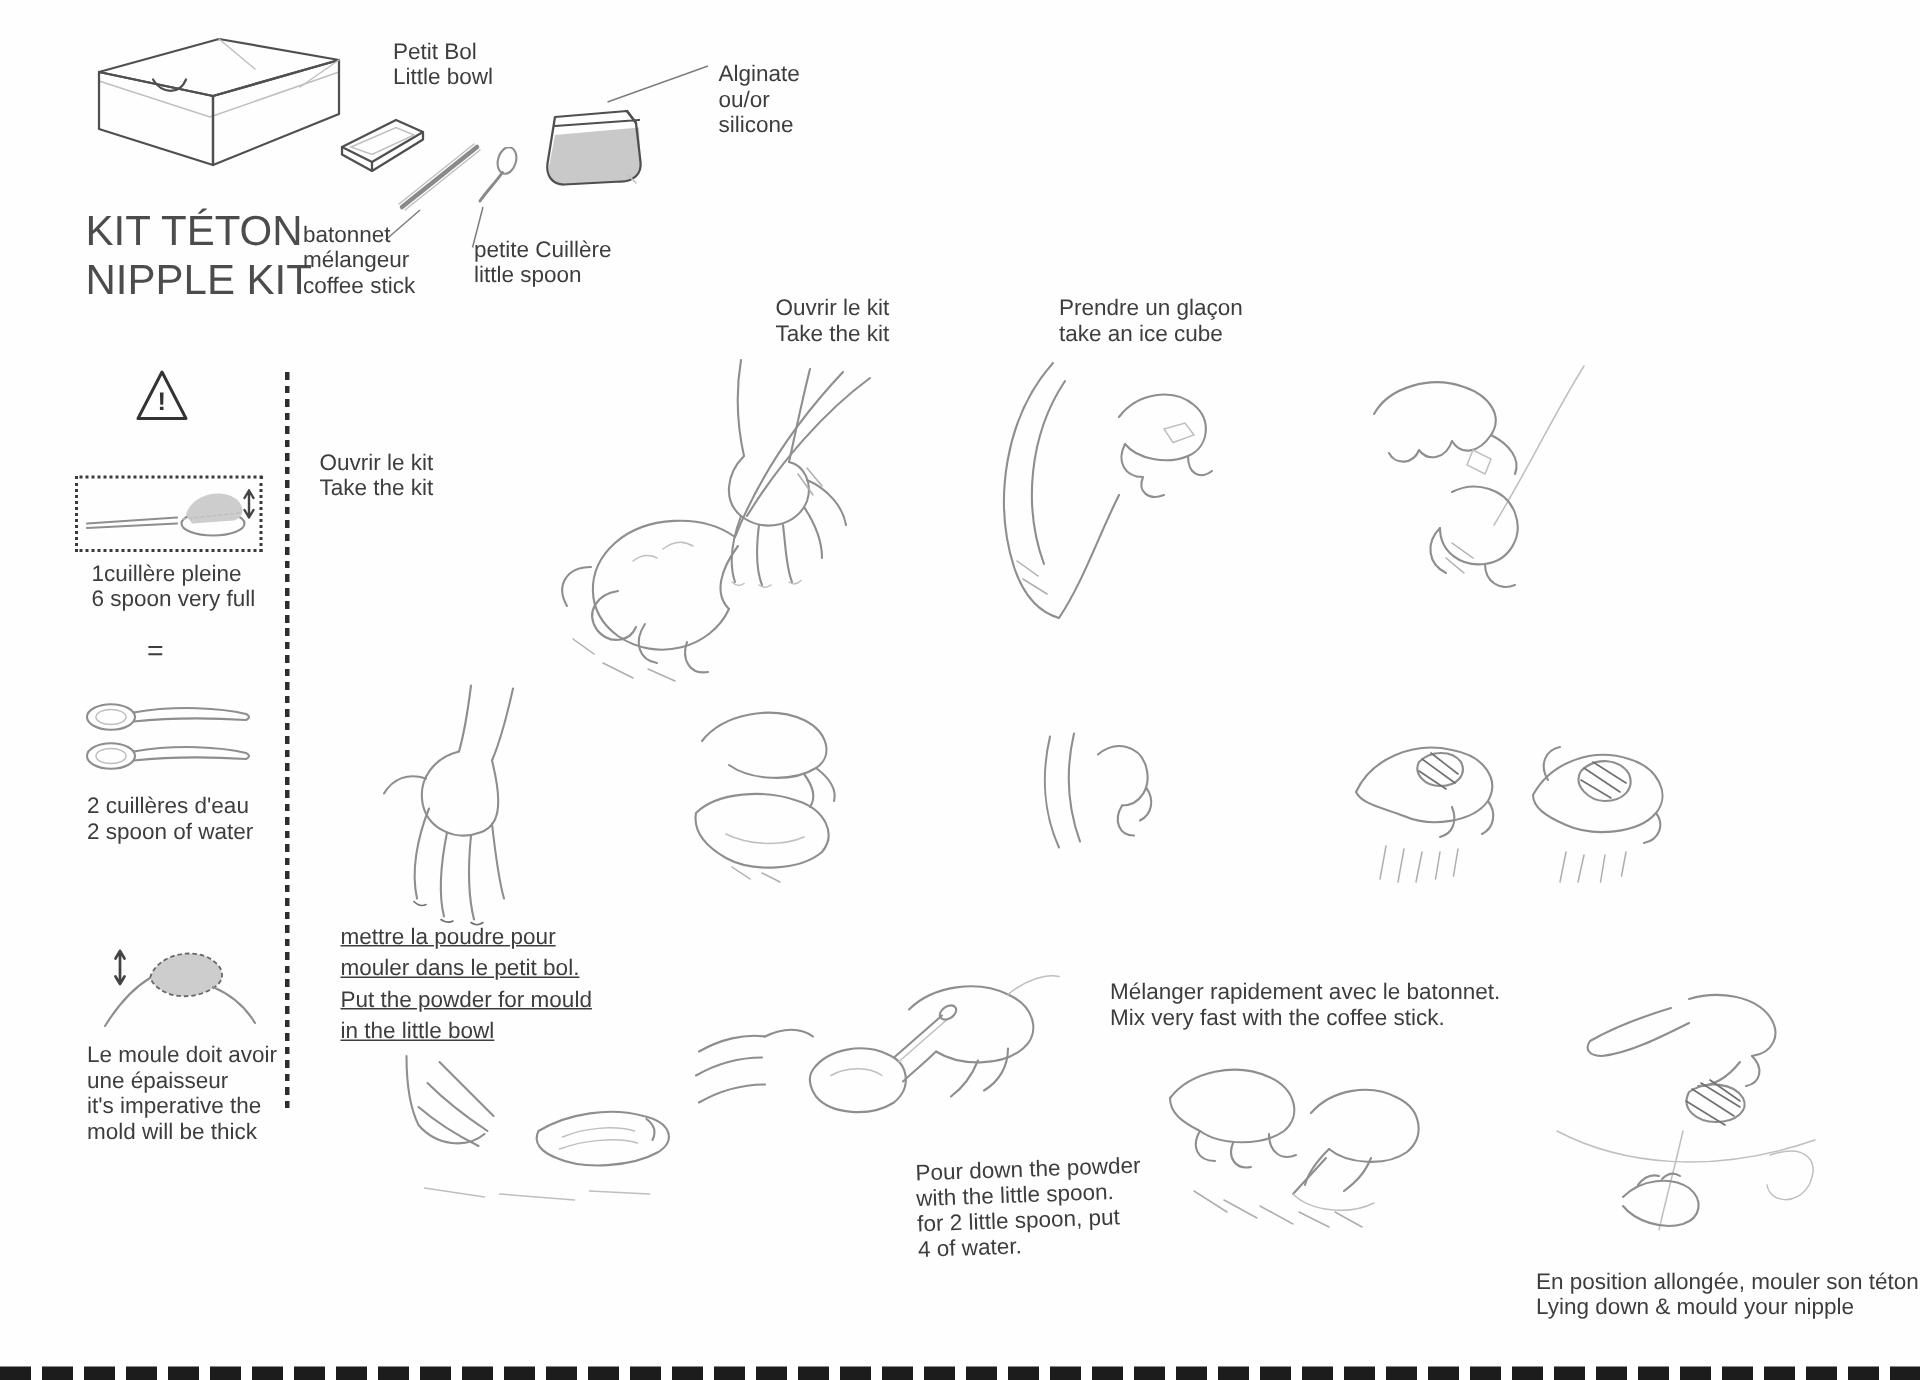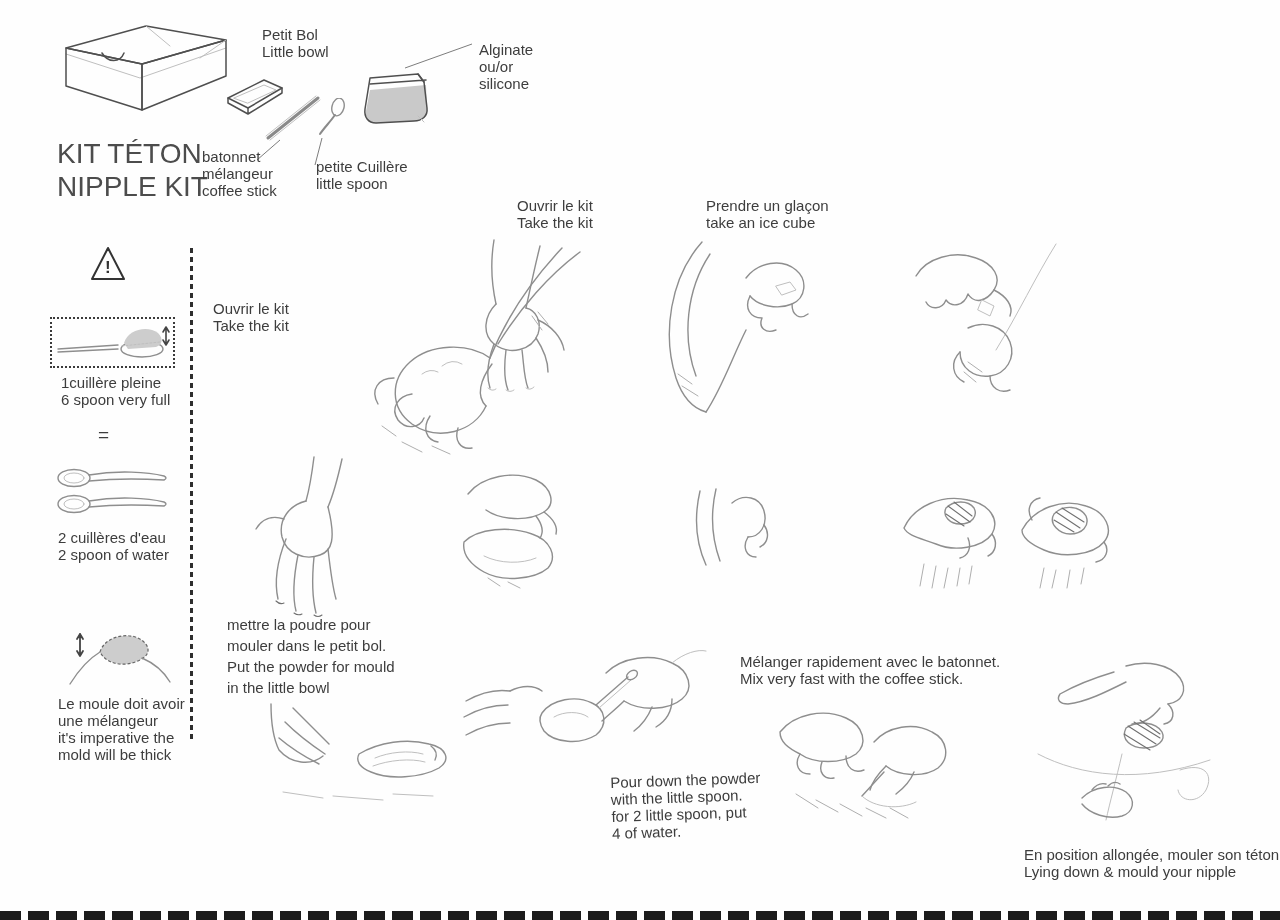--- a/index.html
+++ b/index.html
@@ -1,20 +1,20 @@
 <!DOCTYPE html>
 <html><head>
 <meta charset="utf-8">
 <style>
   html,body{margin:0;padding:0;background:#e8e8e8;}
   #page{position:relative;width:1280px;height:920px;background:#fefefe;overflow:hidden;
         font-family:"Liberation Sans",sans-serif;}
   .txt{position:absolute;font-size:15px;line-height:17px;color:#3d3d3d;white-space:pre-line;}
   .title{position:absolute;font-size:28px;line-height:33px;color:#4c4c4c;white-space:pre-line;}
-  .powder{line-height:21px;}
+  .powder{line-height:21px;text-decoration:underline;}
   .eq{position:absolute;font-size:19px;color:#3d3d3d;}
   .tilt{transform:rotate(-2deg);transform-origin:left top;}
   .ill{position:absolute;}
   .warnmark{position:absolute;font-size:17px;font-weight:bold;color:#333;}
   svg .pk{fill:none;stroke:#8e8e8e;stroke-width:1.4;stroke-linecap:round;stroke-linejoin:round;}
   svg .pk2{fill:none;stroke:#4f4f4f;stroke-width:1.5;stroke-linecap:round;stroke-linejoin:round;}
   svg .pl{fill:none;stroke:#bfbfbf;stroke-width:1;stroke-linecap:round;}
   svg .ph{fill:none;stroke:#aeaeae;stroke-width:1;stroke-linecap:round;}
   svg .pd{fill:none;stroke:#707070;stroke-width:1.1;stroke-linecap:round;}
   .dotbox{position:absolute;left:50px;top:317px;width:121px;height:47px;border:2px dotted #3a3a3a;}
@@ -114,21 +114,21 @@
   <div class="txt" style="left:58px;top:529px">2 cuillères d'eau
 2 spoon of water</div>
 
   <svg class="ill" style="left:64px;top:626px" width="112" height="64" viewBox="0 0 112 64">
     <path d="M16,8 L16,30 M16,8 l-3,5 M16,8 l3,5 M16,30 l-3,-5 M16,30 l3,-5" stroke="#444" stroke-width="1.8" fill="none" stroke-linecap="round"></path>
     <path d="M36,26 C40,12 60,6 74,12 C86,18 88,28 76,34 C60,42 42,38 36,26 Z" fill="#cdcdcd" stroke="#666" stroke-width="1.2" stroke-dasharray="3,2"></path>
     <path class="pk" d="M6,58 C16,42 26,32 36,26 M78,32 C92,38 100,46 106,56"></path>
   </svg>
 
   <div class="txt" style="left:58px;top:695px">Le moule doit avoir
-une mélangeur
+une épaisseur
 it's imperative the
 mold will be thick</div>
 
   <div class="divider"></div>
 
   <div class="txt" style="left:213px;top:300px">Ouvrir le kit
 Take the kit</div>
   <div class="txt" style="left:517px;top:197px">Ouvrir le kit
 Take the kit</div>
   <div class="txt" style="left:706px;top:197px">Prendre un glaçon

